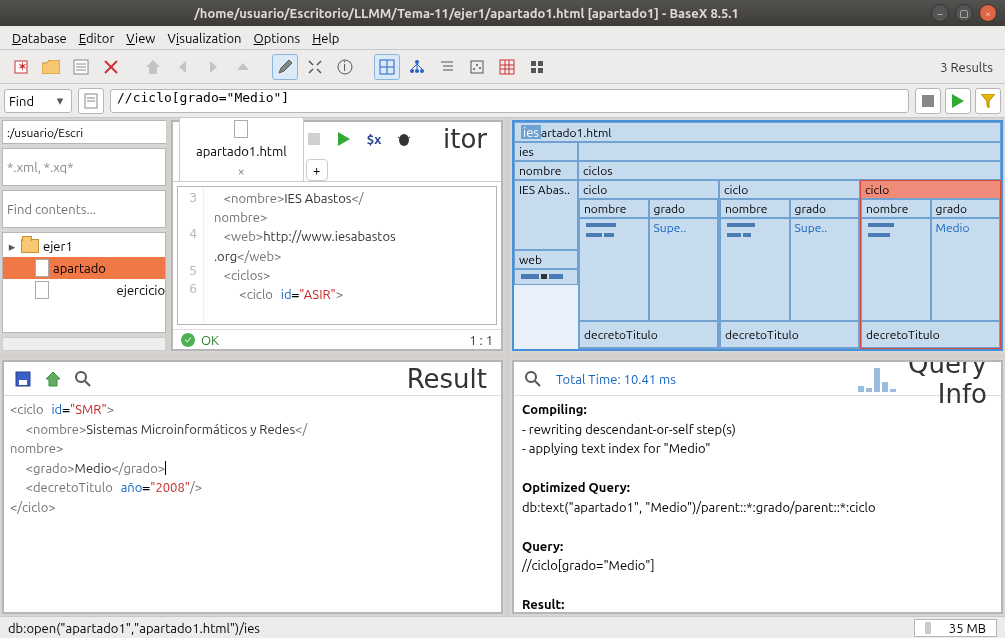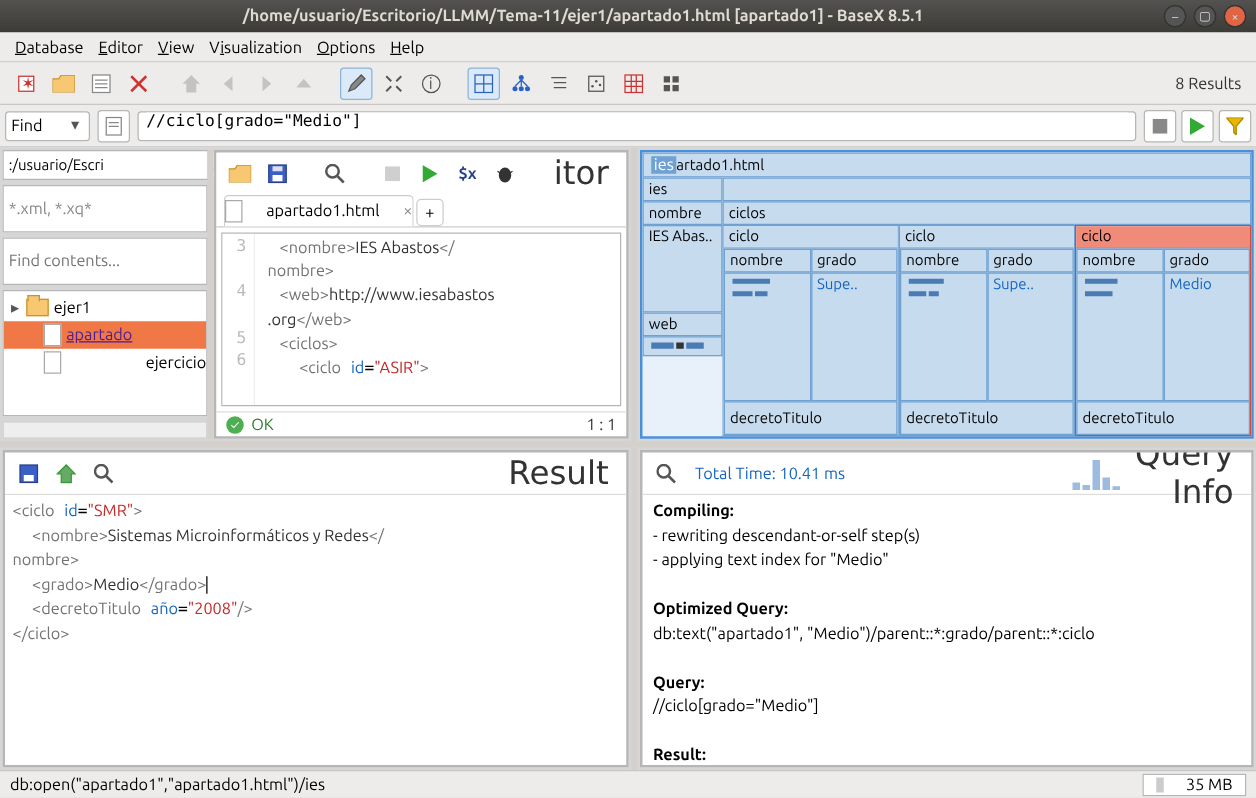--- a/index.html
+++ b/index.html
@@ -49,32 +49,32 @@
 
 .topleft { display:grid; grid-template-columns: 164px 5px 1fr; margin:2px;}
 .tl-nav { display:flex; flex-direction:column; gap:4px;}
 .tl-split{background:#d4d0cb; cursor:col-resize;}
 .pathbox { display:flex; gap:2px;}
 .pathbox input { flex:1; border:1px solid #b6b6b6; height:24px; padding:0 4px; font-size:12px; background:#fff;}
 .pathbox button { width:24px; border:1px solid #b6b6b6; background:#fff; cursor:pointer;}
 .filterbox input, .findbox input { width:100%; border:1px solid #b6b6b6; height:38px; padding:0 4px; font-size:13px; background:#fff; color:#888;}
 .tree { flex:1; background:#fff; border:1px solid #b6b6b6; overflow:hidden; padding:2px 0;}
 .tree-row { display:flex; align-items:center; height:22px; padding-left:4px; gap:4px; font-size:13px; cursor:pointer;}
-.tree-row.sel { background:#f07746; color:#4c1d95;text-decoration:underline;}
+.tree-row.sel { background:#f07746; color:#000000;}
 .folder-icon{width:18px;height:14px;background:#f7c871;border:1px solid #c59330; position:relative;}
 .folder-icon::before{content:"";position:absolute;top:-4px;left:0;width:8px;height:4px;background:#f7c871;border:1px solid #c59330;border-bottom:none;}
 .file-icon{width:14px;height:18px;background:#fff;border:1px solid #aaa;}
 .arrow{width:10px;text-align:center;color:#555;}
 .tl-scroll{height:14px;background:#eee;border:1px solid #ccc;}
 
 
 .editor-area{background:#fff; border:2px solid #b6b6b6; display:flex; flex-direction:column;}
 .editor-tb{height:34px;display:flex;align-items:center;gap:4px;padding:0 6px;}
 .tabrow{height:26px;display:flex;align-items:end;padding:0 6px;gap:2px;border-bottom:1px solid #ccc;}
-.tab{background:#fff;border:1px solid #ccc;border-bottom:none;border-radius:4px 4px 0 0;padding:3px 0;display:flex;align-items:center;gap:19px;font-size:13px;}
+.tab{background:#fff;border:1px solid #ccc;border-bottom:none;border-radius:4px 4px 0 0;padding:3px 16px;display:flex;align-items:center;gap:6px;font-size:13px;flex-direction:column;}
 .tab .ficon{width:14px;height:18px;background:#fff;border:1px solid #aaa;}
 .tab .x{color:#888;cursor:pointer;}
 .codebox{flex:1;display:flex;overflow:hidden;border-top:1px solid #eee;margin:4px;border:1px solid #b6b6b6;}
 .gutter{width:26px;background:#fff;color:#bbb;text-align:right;padding:2px 6px 2px 2px;font-family:monospace;font-size:13px;line-height:1.4;border-right:1px solid #eee;}
 .code{flex:1;padding:2px 4px;font-family:"DejaVu Sans Mono",monospace;font-size:13px;line-height:1.4;white-space:pre;overflow:auto;}
 .tag{color:#737373;} .attr{color:#1565c0;} .val{color:#c62828;} .txt{color:#333;}
 .statusrow{height:20px;border-top:1px solid #ddd;display:flex;align-items:center;padding:0 8px;font-size:12px;color:#2e7d32;}
 .statusrow .ok{width:14px;height:14px;border-radius:7px;background:#4caf50;color:#fff;display:inline-flex;align-items:center;justify-content:center;font-size:10px;margin-right:6px;}
 .statusrow .pos{flex:1;text-align:right;color:#333;}
 
@@ -239,21 +239,21 @@
     </div>
   <div class="tbtn">
       <svg width="16" height="16">
         <rect x="2" y="2" width="5" height="5" fill="#555"></rect>
         <rect x="9" y="2" width="5" height="5" fill="#555"></rect>
         <rect x="2" y="9" width="5" height="5" fill="#555"></rect>
         <rect x="9" y="9" width="5" height="5" fill="#555"></rect>
       </svg>
     </div>
   <div class="tspacer"></div>
-  <div class="results-label">8 Results</div>
+  <div class="results-label">3 Results</div>
 </div>
 
 <div class="searchrow">
   <div class="combo">
     <input value="Find" style="">
     <span class="dd">▾</span>
   </div>
   <div class="iconbox">
       <svg width="14" height="16">
         <rect x="1" y="1" width="12" height="14" fill="#fff" stroke="#888"></rect>

